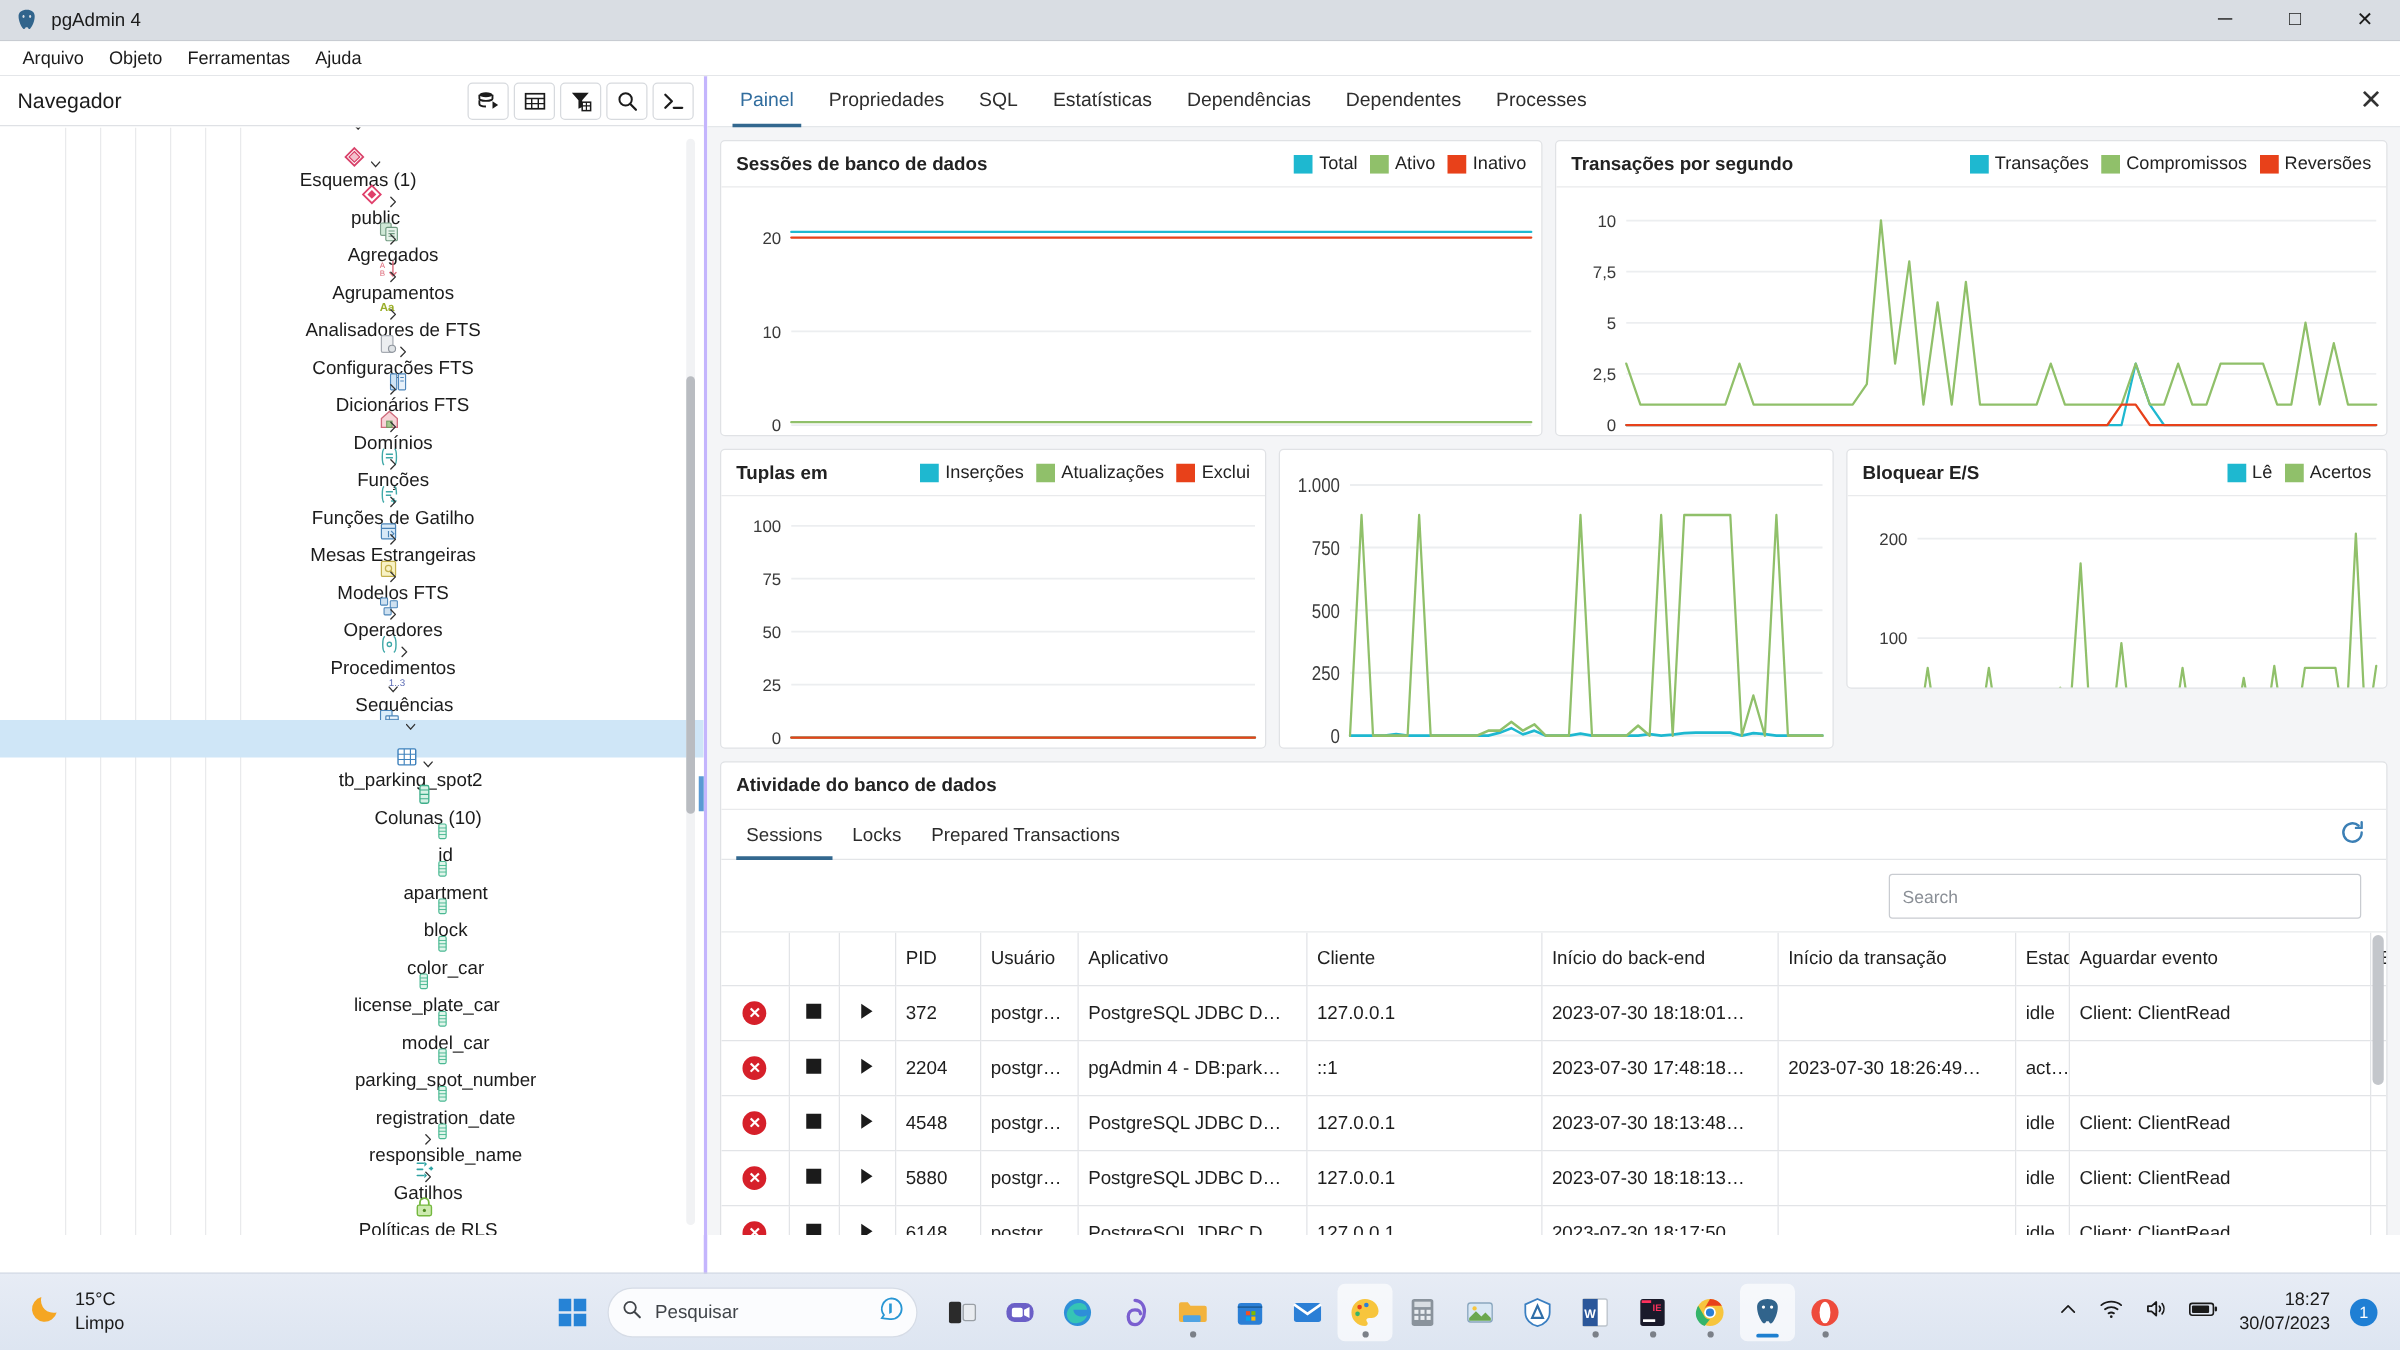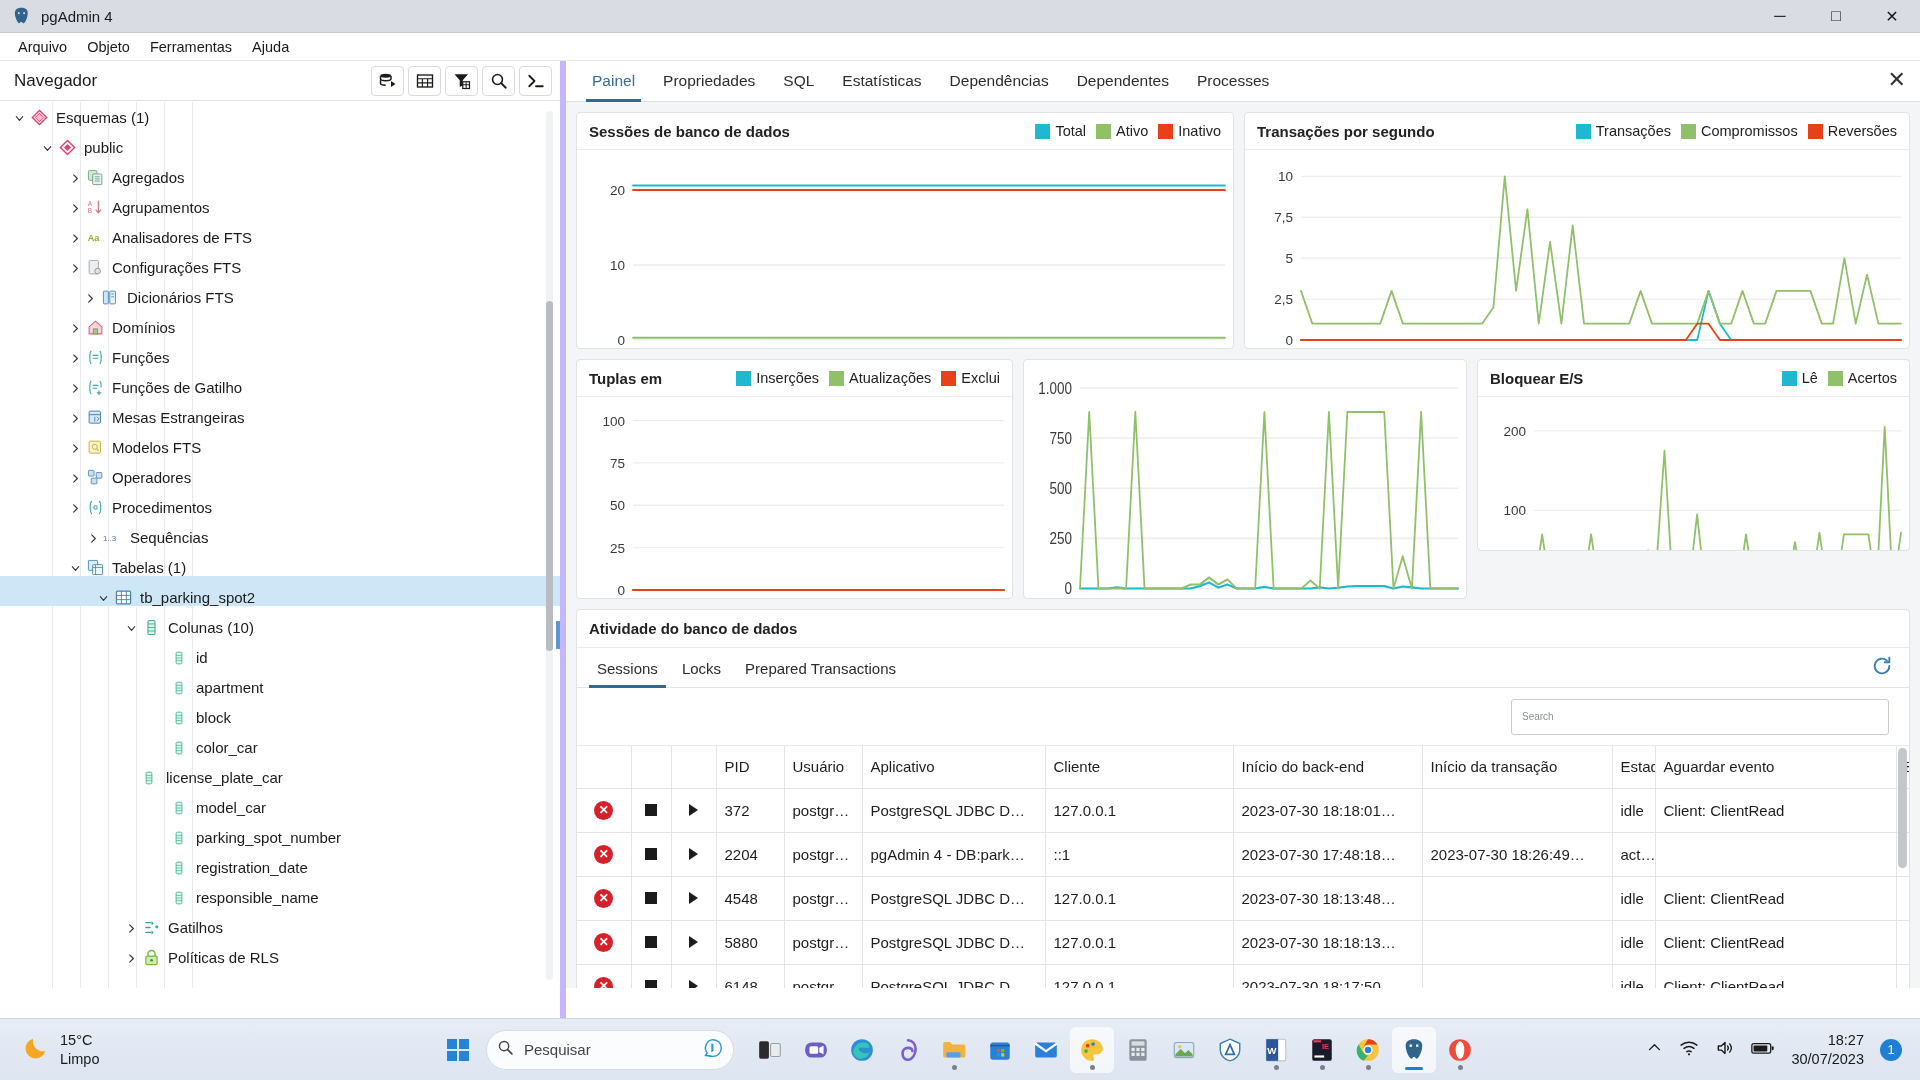--- a/index.html
+++ b/index.html
@@ -28,43 +28,43 @@
     height: 28px; background: #fff; display: flex; align-items: center;
     padding-left: 8px; border-bottom: 1px solid #e4e6e9;
   }
   #menubar .menu-item {
     font-size: 14.5px; color: #1b1b1b; padding: 3px 10px; cursor: default;
   }
 
   
   #workspace { display: flex; height: 1080px; }
   #sidebar { width: 566px; position: relative; background: #fff;
-             border-right: 6px solid #c4b5fd; }
+             border-right: 3px solid #c4b5fd; }
   #mainpanel { flex: 1; background: #fff; position: relative; }
 
   
   #nav-header {
     height: 40px; display: flex; align-items: center; padding: 0 8px 0 14px;
     border-bottom: 1px solid #dfe1e5; background: #fff;
   }
   #nav-header .nav-title { font-size: 17px; color: #1b1b1b; }
   #nav-header .nav-tools { margin-left: auto; display: flex; gap: 4px; }
   .toolbtn {
     width: 33px; height: 30px; border: 1px solid #d7dade; border-radius: 4px;
     background: #fff; display: flex; align-items: center; justify-content: center;
   }
 
   
   #tree {
     position: absolute; top: 41px; left: 0; right: 0; bottom: 62px;
     overflow: hidden; background: #fff; padding-top: 2px;
   }
   .tree-row {
-    height: 30px; display: flex; align-items: flex-end; white-space: nowrap;
-    font-size: 15px; color: #1b1b1b; position: relative;
+    height: 30px; display: flex; align-items: center; white-space: nowrap;
+    font-size: 15px; color: #1b1b1b; position: relative; flex-direction: column;
   }
   .tree-row.selected { background: #cfe6f7; }
   .tree-row .caret {
     width: 18px; text-align: center; font-size: 11px; color: #333;
     flex: 0 0 18px;
   }
   .tree-row .caret.none { visibility: hidden; }
   .tree-row .ticon {
     width: 22px; flex: 0 0 22px; display: flex; align-items: center;
     justify-content: center; margin-right: 6px;
@@ -151,21 +151,21 @@
     position: absolute; right: 12px; top: 4px; width: 30px; height: 28px;
     display: flex; align-items: center; justify-content: center;
   }
   #search-area {
     height: 58px; display: flex; align-items: center; justify-content: flex-end;
     padding: 0 20px; background: #fff; flex: 0 0 58px;
     border-bottom: 1px solid #e8eaec;
   }
   #grid-search {
     width: 378px; height: 36px; border: 1px solid #c9ccd1; border-radius: 3px;
-    padding: 0 10px; font-size: 10px; color: #222;
+    padding: 0 10px; font-size: 14px; color: #222;
     font-family: "Liberation Sans", sans-serif;
   }
   #grid-search::placeholder { color: #8a8f96; }
 
   #grid-wrap { flex: 1; overflow: hidden; position: relative; }
   table.grid { border-collapse: collapse; width: 100%; table-layout: fixed; }
   table.grid th, table.grid td {
     border-right: 1px solid #e2e4e7; border-bottom: 1px solid #e2e4e7;
     font-size: 15px; color: #1e1e1e; text-align: left;
     padding: 0 8px; height: 44px; white-space: nowrap; overflow: hidden;

